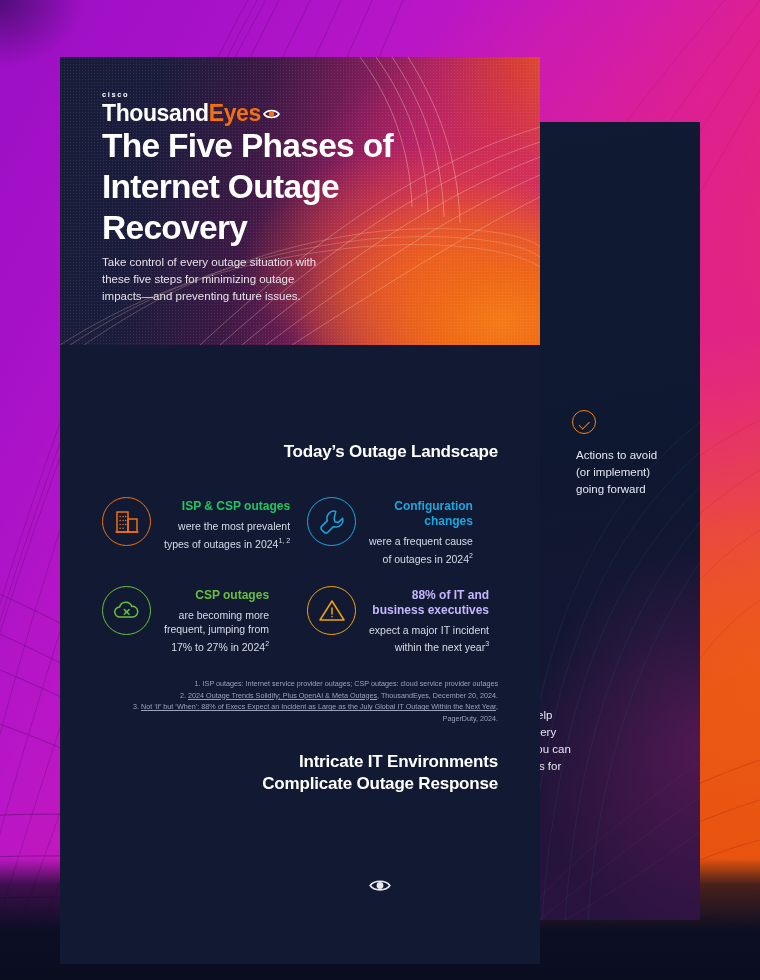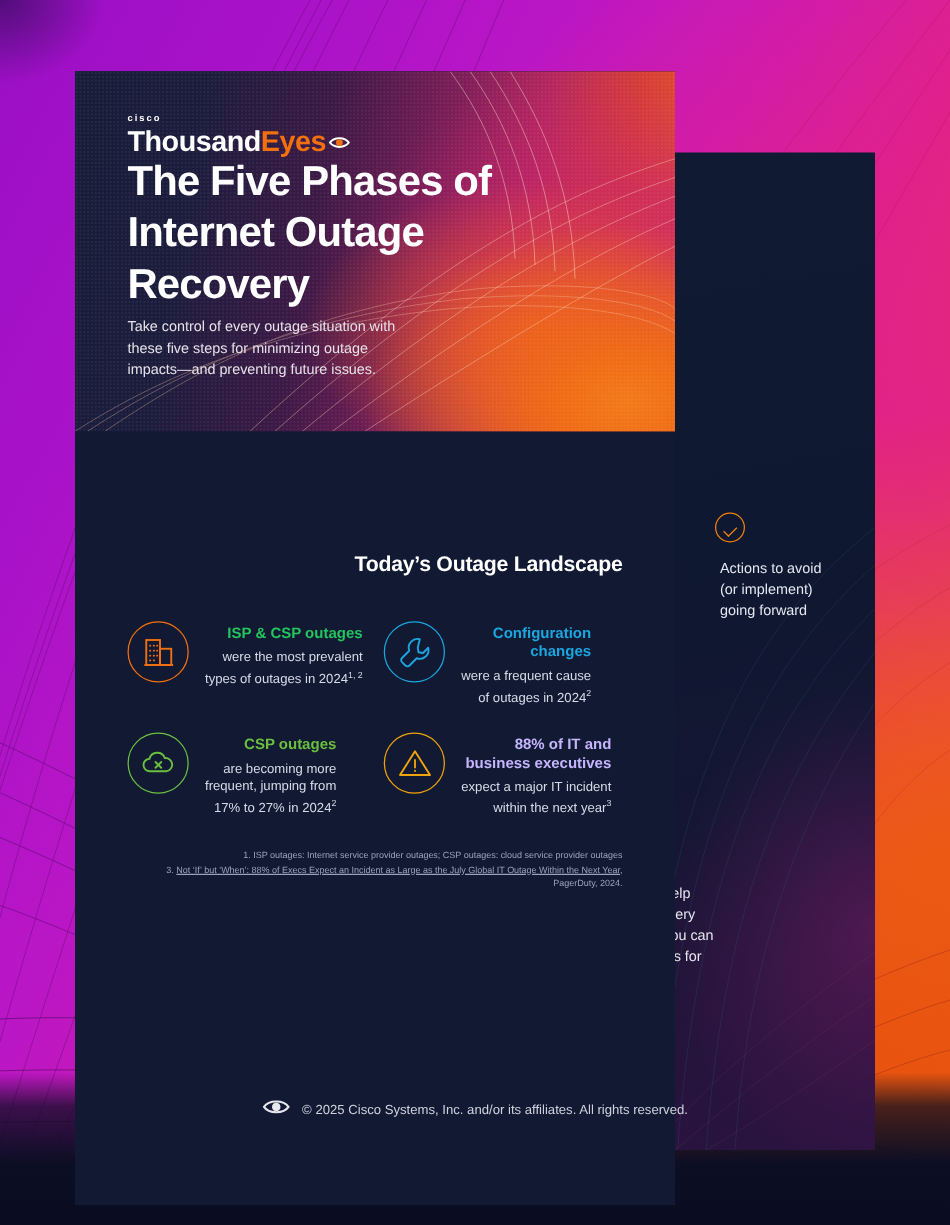--- a/index.html
+++ b/index.html
@@ -415,28 +415,33 @@
 business executives</div>
           <div class="stat-desc"><span>expect a major IT incident
 within the next year</span><sup>3</sup></div>
         </div>
       </div>
 
     </div>
 
     <div class="footnotes">
       <div><span>1. </span><span>ISP outages: Internet service provider outages; CSP outages: cloud service provider outages</span></div>
+      <div><span>2. </span><span class="u">2024 Outage Trends Solidify; Plus OpenAI &amp; Meta Outages</span><span>, ThousandEyes, December 20, 2024.</span></div>
       <div><span>3. </span><span class="u">Not ‘If’ but ‘When’: 88% of Execs Expect an Incident as Large as the July Global IT Outage Within the Next Year</span><span>, PagerDuty, 2024.</span></div>
     </div>
   </div>
 
+  <div class="section intricate">
+    <h2 class="sec-title">Intricate IT Environments
+Complicate Outage Response</h2>
+
+  </div>
 
 </div>
 
 <div class="footer">
   <span>
     <svg width="22" height="15" viewBox="0 0 22 15">
       <path d="M1.2 7.5 C5 1.8 17 1.8 20.8 7.5 C17 13.2 5 13.2 1.2 7.5 Z" fill="none" stroke="#e8e6ee" stroke-width="1.7"></path>
       <circle cx="11" cy="7.5" r="3.4" fill="#e8e6ee"></circle>
     </svg>
   </span>
-  <span class="footer-text">© 2025 Cisco Systems, Inc. and/or its affiliates. All rights reserved.</span>
 </div>
 
 </body></html>

